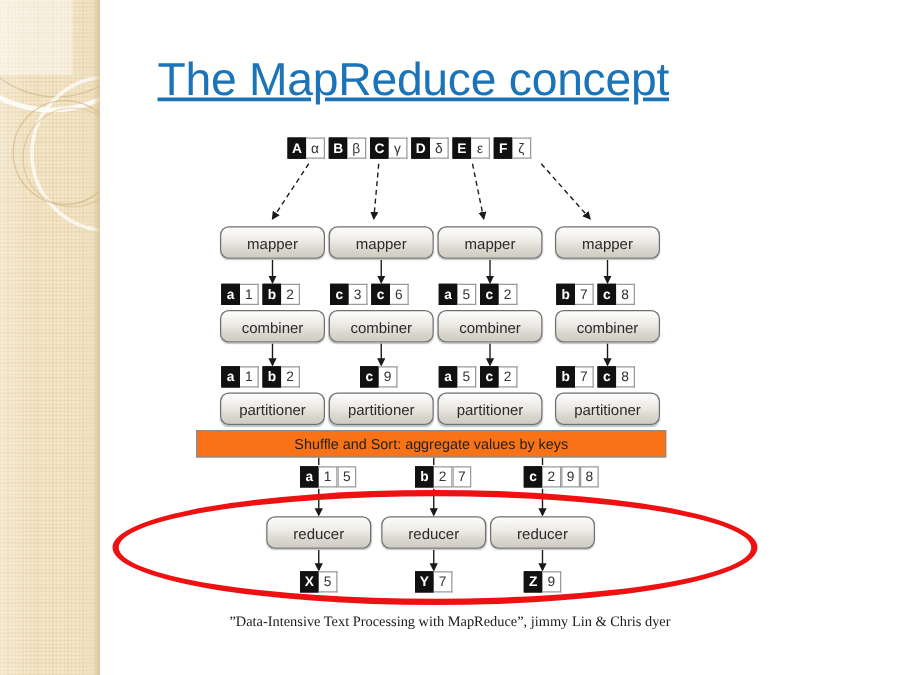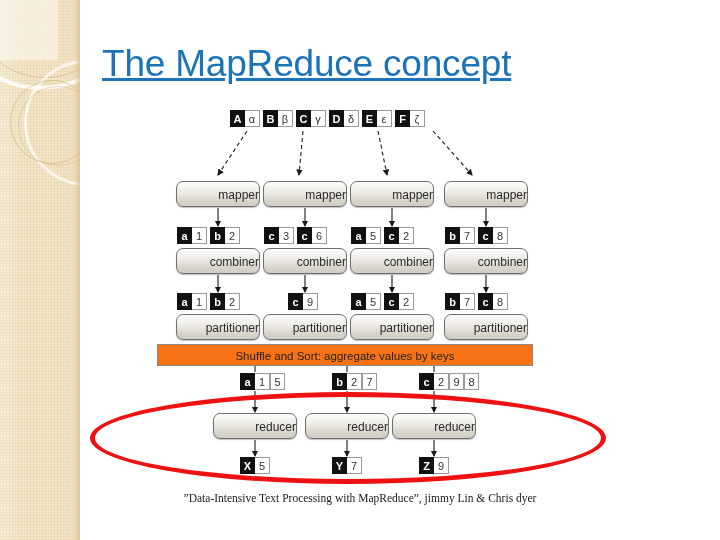--- a/index.html
+++ b/index.html
@@ -71,21 +71,21 @@
   #slide-sidebar .edge-shade {
     position: absolute;
     right: 0; top: 0;
     width: 6px; height: 100%;
     background: linear-gradient(90deg, rgba(214,189,143,0) 0%, rgba(214,189,143,0.75) 100%);
   }
 
   
   #slide-title {
     position: absolute;
-    left: 102px; top: 42px;
+    left: 126px; top: 42px;
     width: 560px;
     font-size: 37px;
     line-height: 44px;
     color: #1b73b8;
     text-decoration: underline;
     white-space: nowrap;
     letter-spacing: -0.2px;
   }
 
   
@@ -132,21 +132,21 @@
   .proc-box {
     position: absolute;
     height: 26px;
     width: 84px;
     border-radius: 7px;
     border: 1px solid #6f6f6f;
     background: linear-gradient(180deg, #fdfdfd 0%, #eceae4 45%, #d9d6cd 75%, #cfccc2 100%);
     box-shadow: 0 1px 1px rgba(0,0,0,0.25);
     font-size: 12px;
     line-height: 26px;
-    text-align: right;
+    text-align: center;
     color: #2a2a2a;
     box-sizing: border-box;
   }
 
   
   #shuffle-bar {
     position: absolute;
     left: 157px; top: 344px;
     width: 376px; height: 22px;
     border: 1px solid #8a8a8a;

